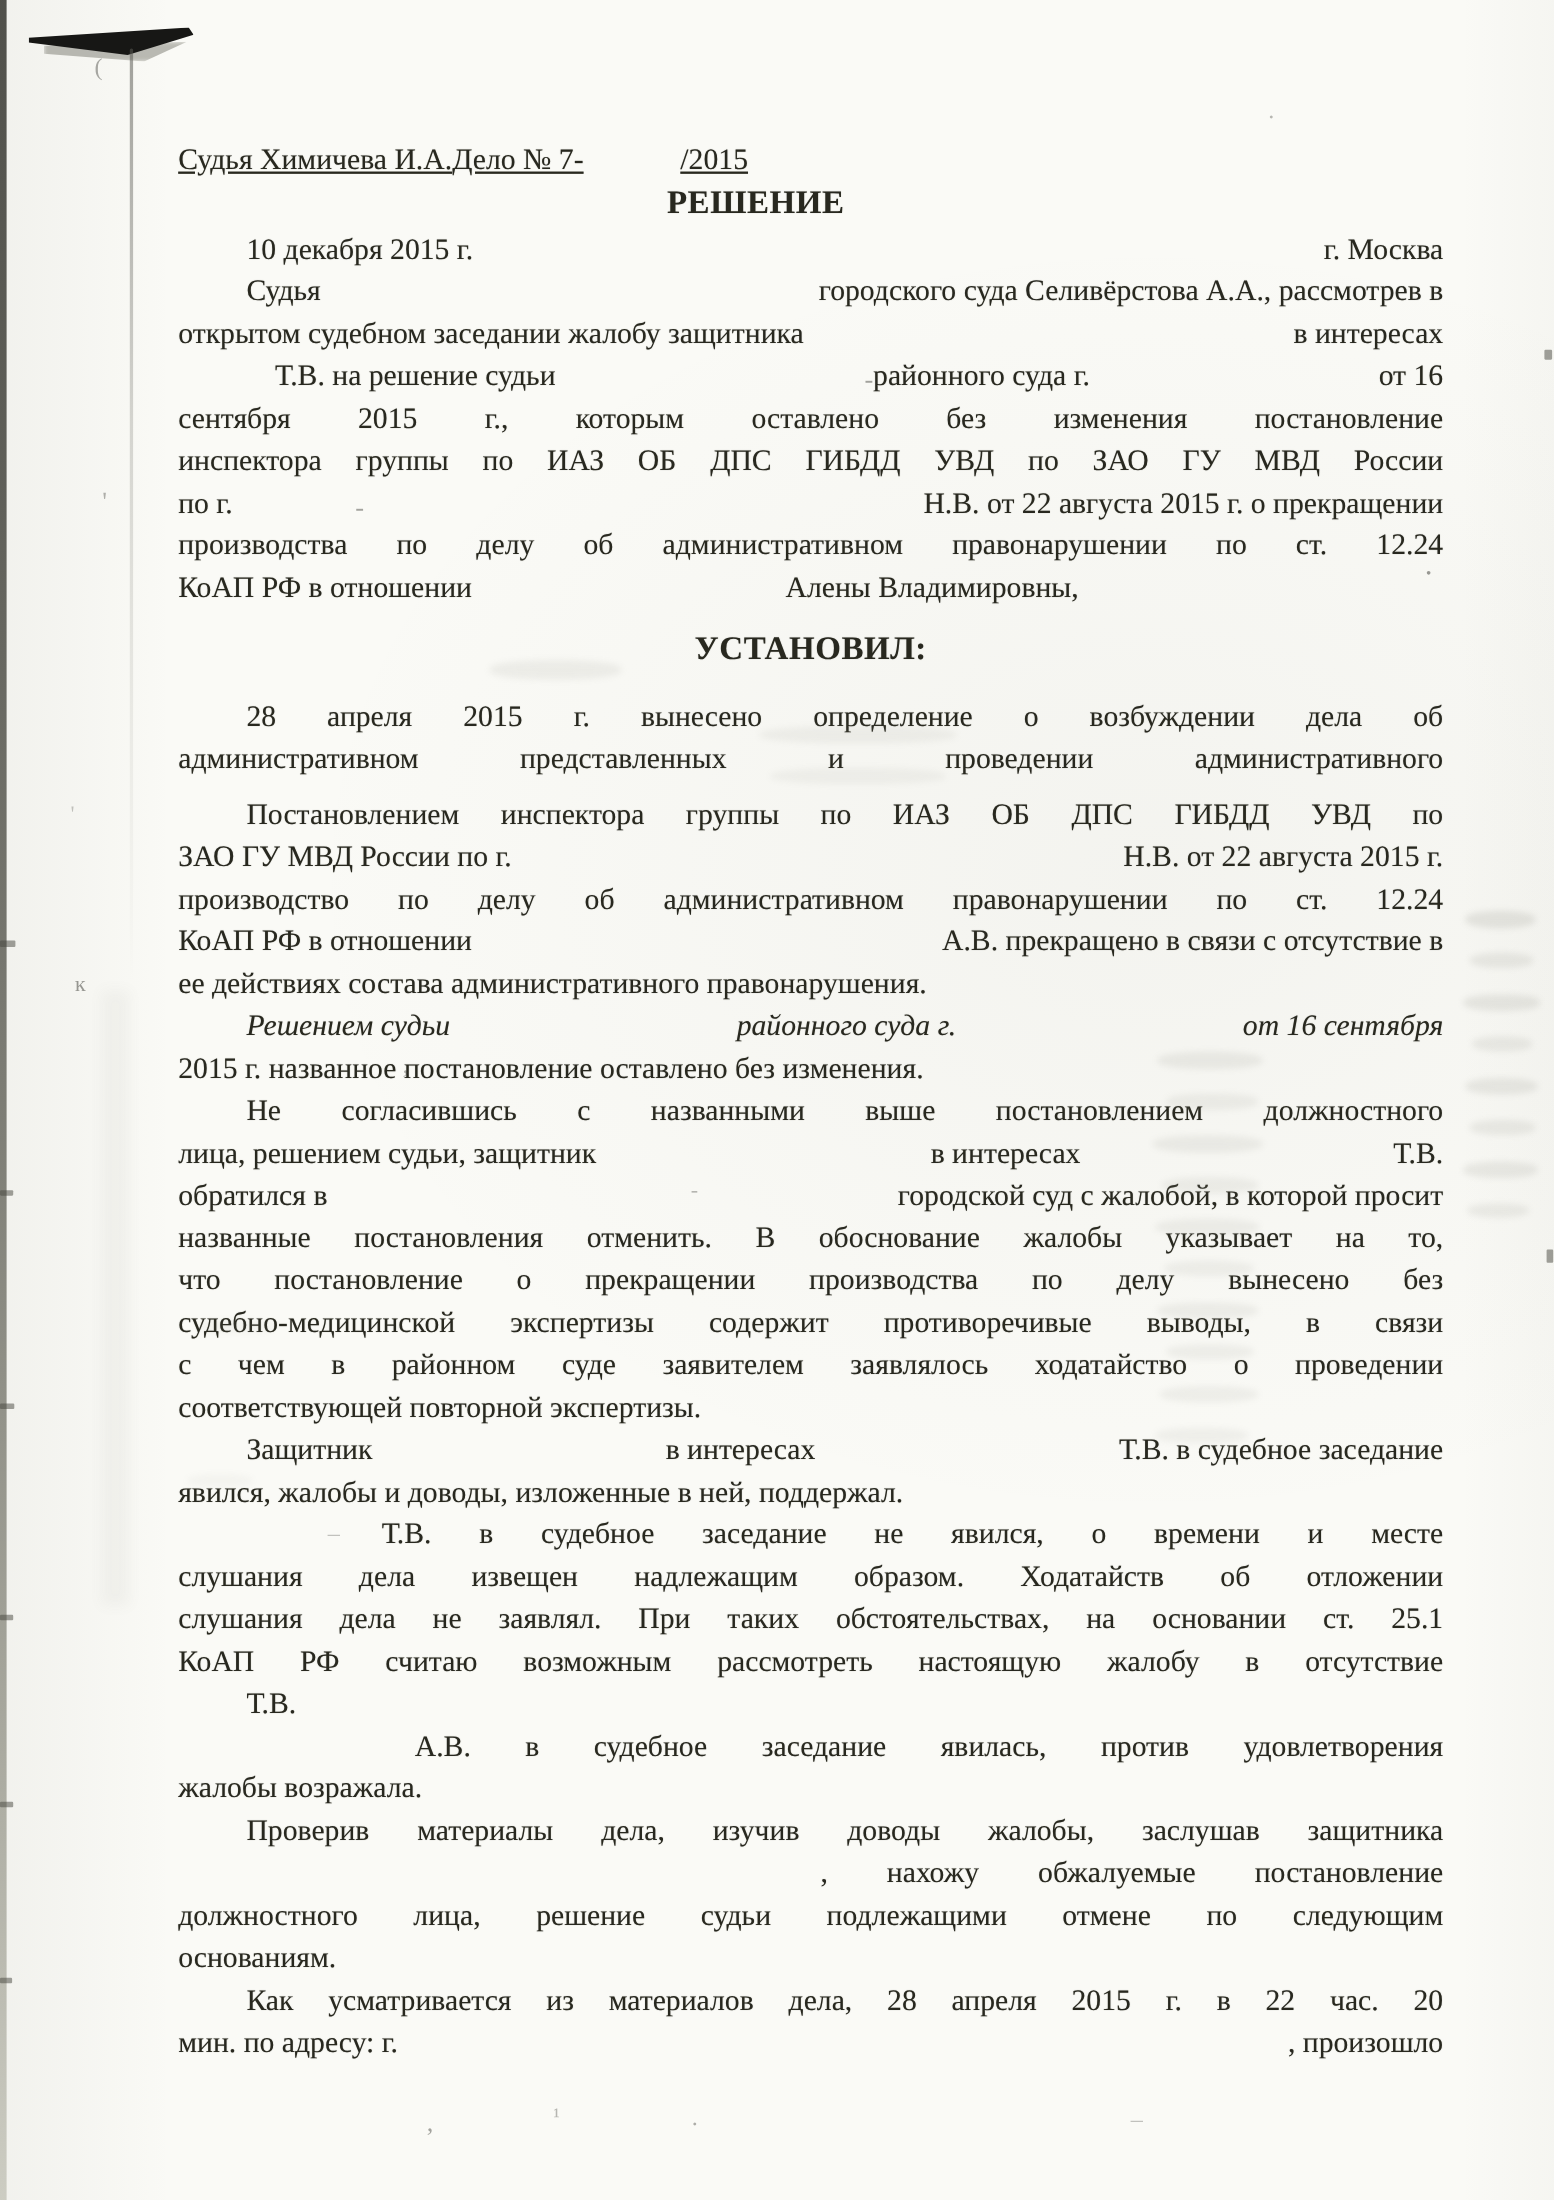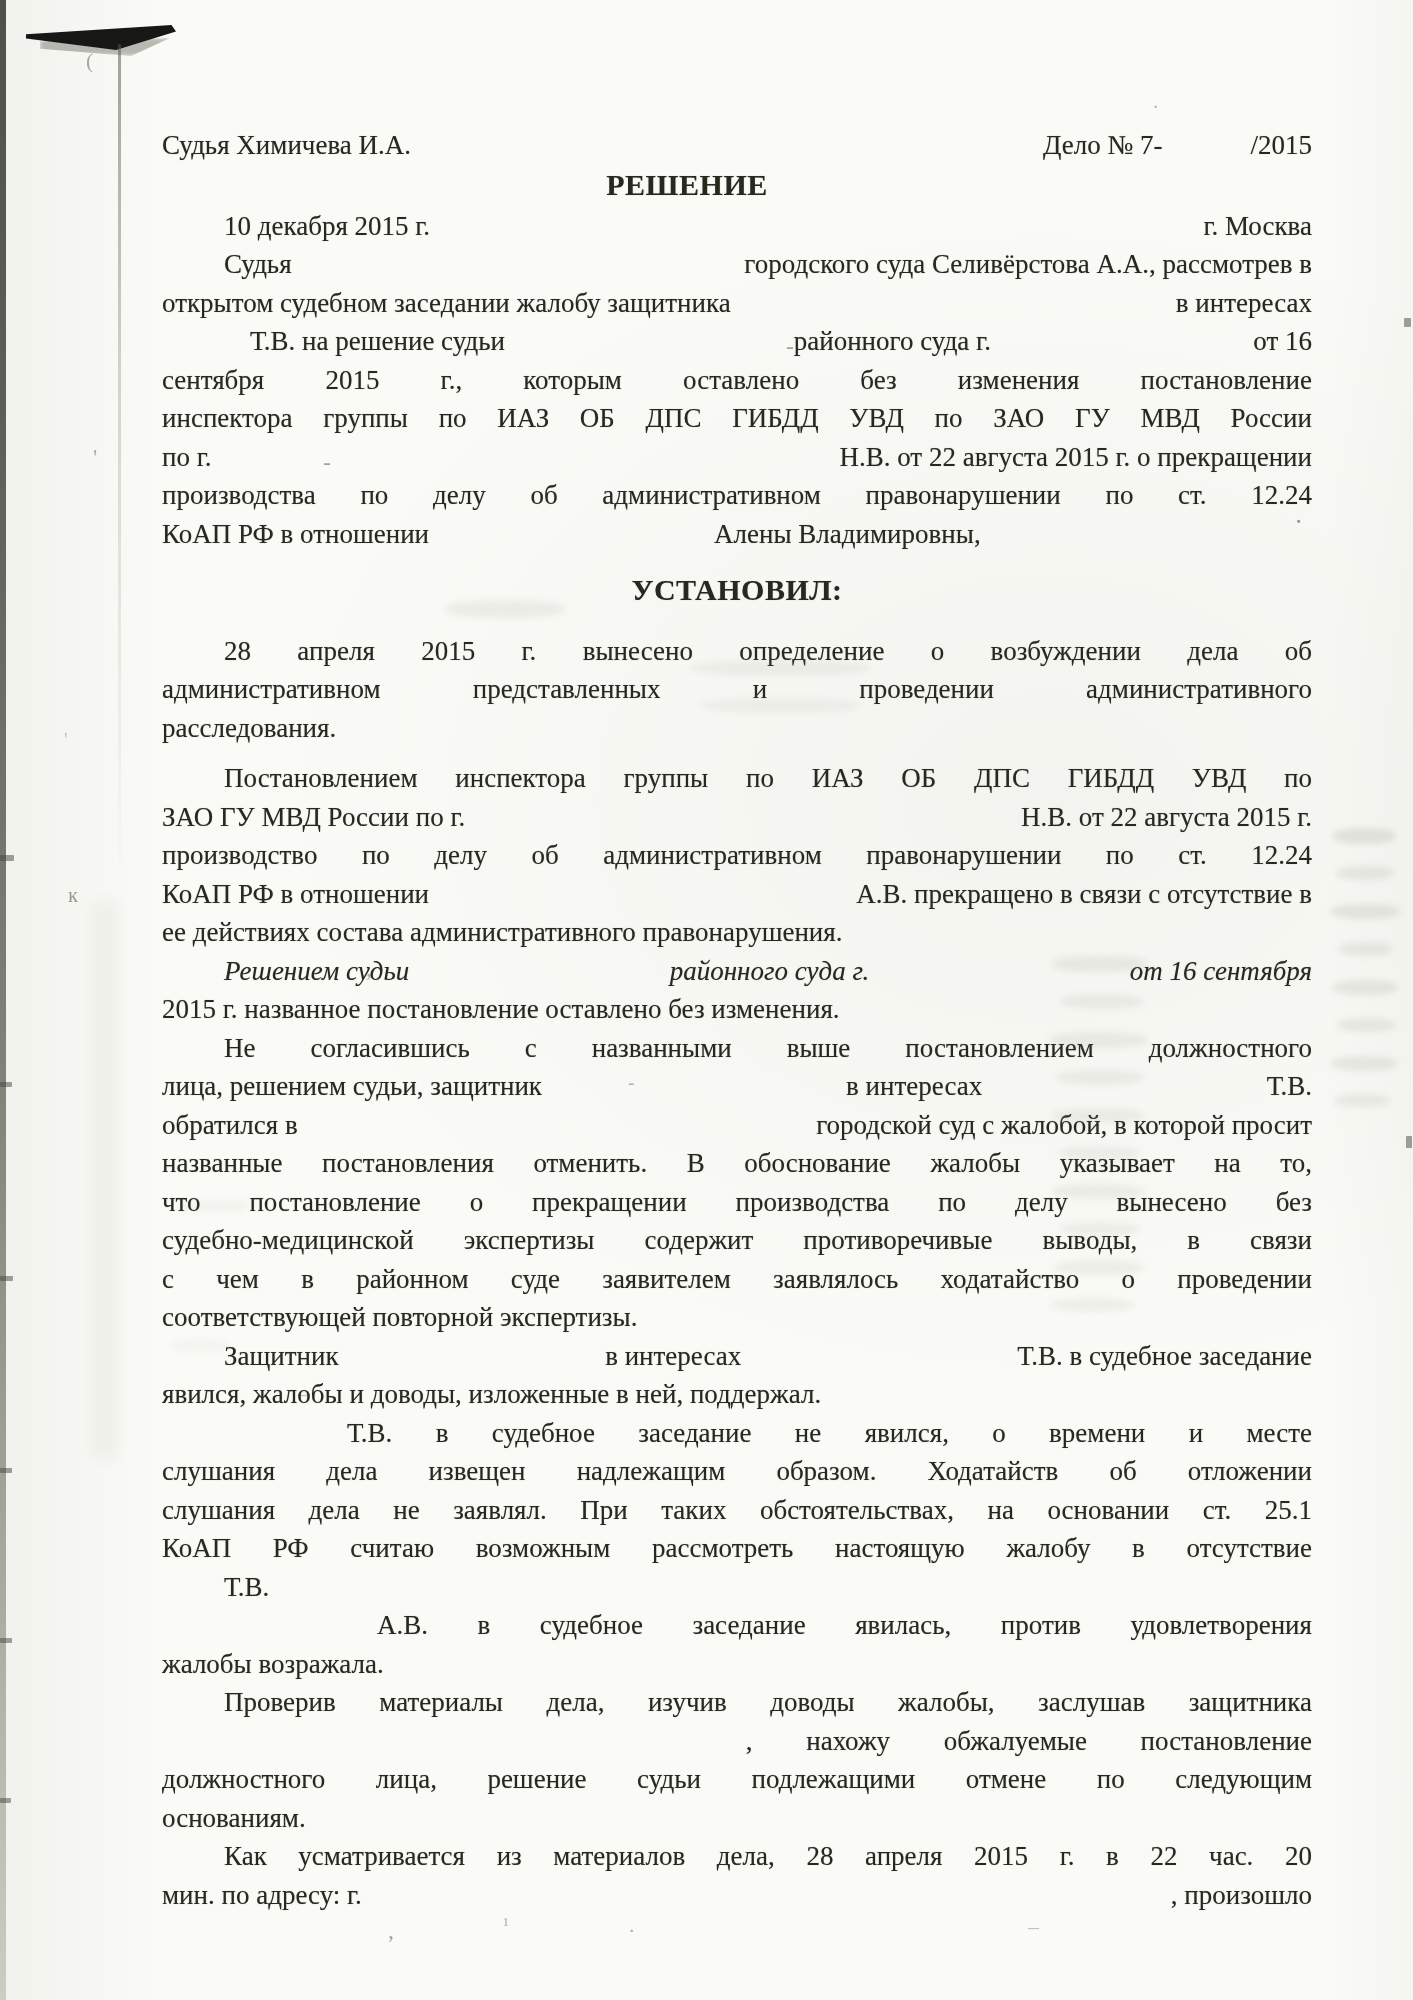--- a/index.html
+++ b/index.html
@@ -25,21 +25,21 @@
   .fold-line{position:absolute;left:118px;top:44px;width:3px;height:850px;border-radius:2px;
     background:linear-gradient(180deg,rgba(88,88,82,.55),rgba(118,118,110,.28) 40%,rgba(138,138,128,.13) 72%,rgba(150,150,140,0));}
   .fold-line2{position:absolute;left:92px;top:900px;width:26px;height:560px;filter:blur(6px);opacity:.05;background:#6a6a60;}
   .mark{position:absolute;font-family:"Liberation Serif",serif;color:#3a3a34;line-height:1;}
   .smudge{position:absolute;background:#94948a;filter:blur(3px);border-radius:45%;}
   .tick{position:absolute;background:#45453e;border-radius:1px;}
   
   .doc{position:absolute;left:162px;top:126px;width:1150px;
     font-size:27px;line-height:38.5px;
     text-shadow:0 0 1px rgba(55,55,48,.38);}
-  .hdr-row{display:flex;justify-content:space-between;height:38.5px;}
+  .hdr-row{display:flex;height:38.5px;text-decoration:underline;}
   .case span{white-space:pre;}
   .igap{display:inline-block;}
   .title{height:41px;text-align:center;font-weight:bold;font-size:30px;letter-spacing:.5px;padding-right:100px;margin-top:1px;}
   .date-row{display:flex;justify-content:space-between;height:38.5px;padding-left:62px;}
   .line{width:100%;box-sizing:border-box;height:38.5px;}
   .plain{white-space:pre;}
   .justw{text-align:justify;text-align-last:justify;white-space:nowrap;}
   .flexj{display:flex;align-items:baseline;}
   .flexj .t{white-space:pre;flex:0 0 auto;}
   .heading{height:38.5px;text-align:center;font-weight:bold;font-size:30px;letter-spacing:.5px;margin:18px 0 22px;}
@@ -92,21 +92,20 @@
         <div class="line flexj">
           <span class="t">по г.</span>
           <span class="gap" style="flex: 560 1 0px;"></span>
           <span class="t">Н.В. от 22 августа 2015 г. о прекращении</span>
         </div>
         <div class="line justw"><span class="t">производства по делу об административном правонарушении по ст. 12.24</span></div>
         <div class="line plain"><span class="t">КоАП РФ в отношении</span><span class="gap" style="display: inline-block; width: 285px;"></span><span class="t">Алены Владимировны,</span></div>
         <div class="heading">УСТАНОВИЛ:</div>
         <div class="line justw" style="padding-left: 62px;"><span class="t">28 апреля 2015 г. вынесено определение о возбуждении дела об</span></div>
         <div class="line justw"><span class="t">административном представленных и проведении административного</span></div>
-        <div class="line plain"><span class="t">расследования.</span></div>
         <div class="line justw" style="padding-left: 62px; margin-top: 12px;"><span class="t">Постановлением инспектора группы по ИАЗ ОБ ДПС ГИБДД УВД по</span></div>
         <div class="line flexj">
           <span class="t">ЗАО ГУ МВД России по г.</span>
           <span class="gap" style="flex: 430 1 0px;"></span>
           <span class="t">Н.В. от 22 августа 2015 г.</span>
         </div>
         <div class="line justw"><span class="t">производство по делу об административном правонарушении по ст. 12.24</span></div>
         <div class="line flexj">
           <span class="t">КоАП РФ в отношении</span>
           <span class="gap" style="flex: 250 1 0px;"></span>

